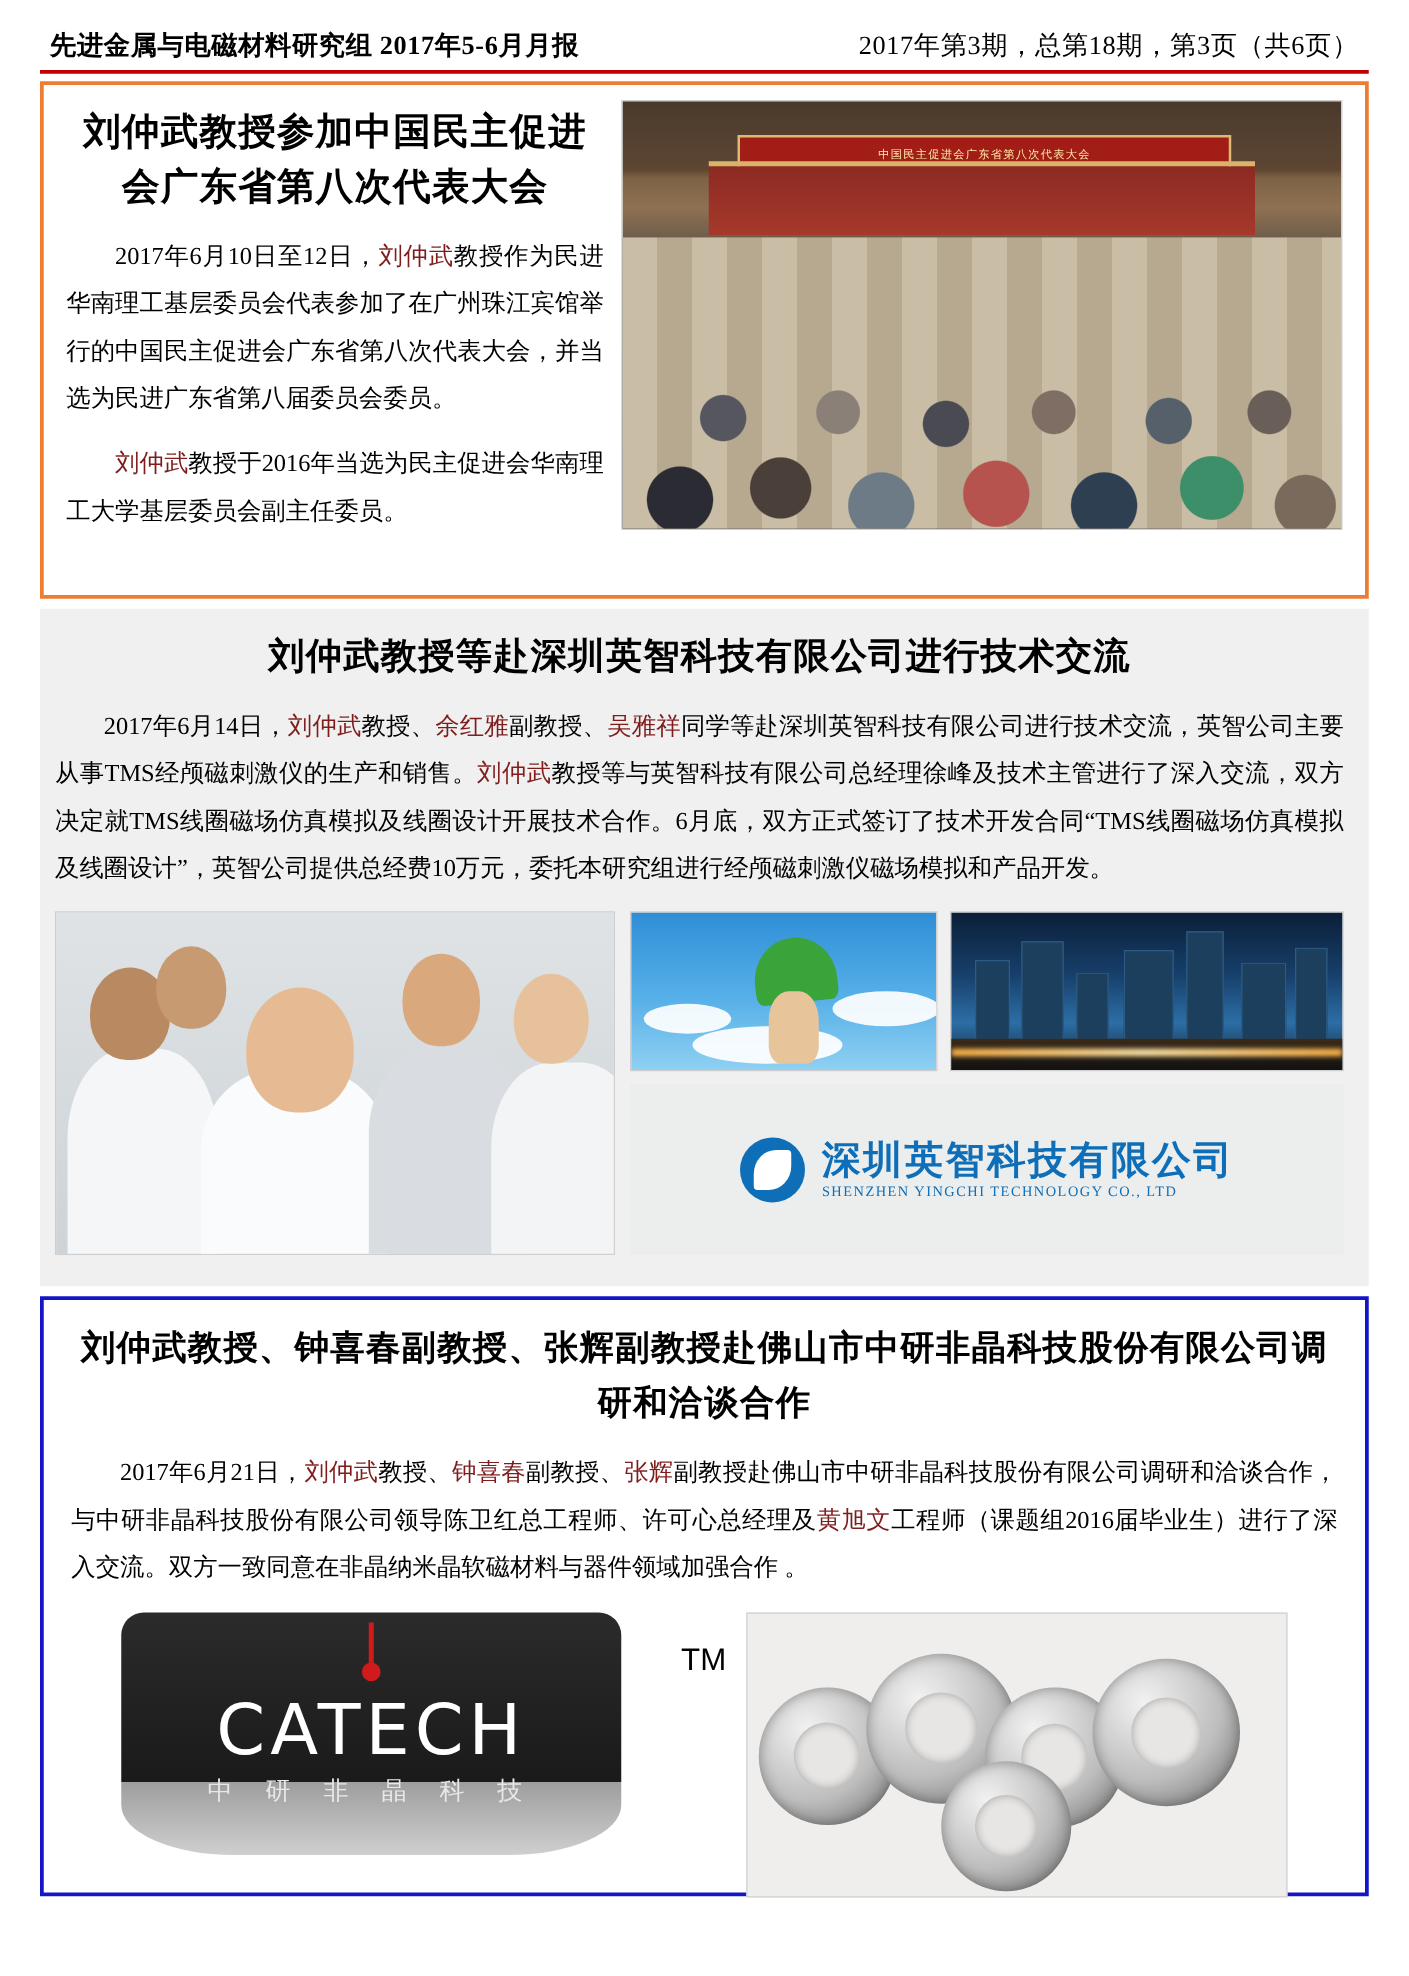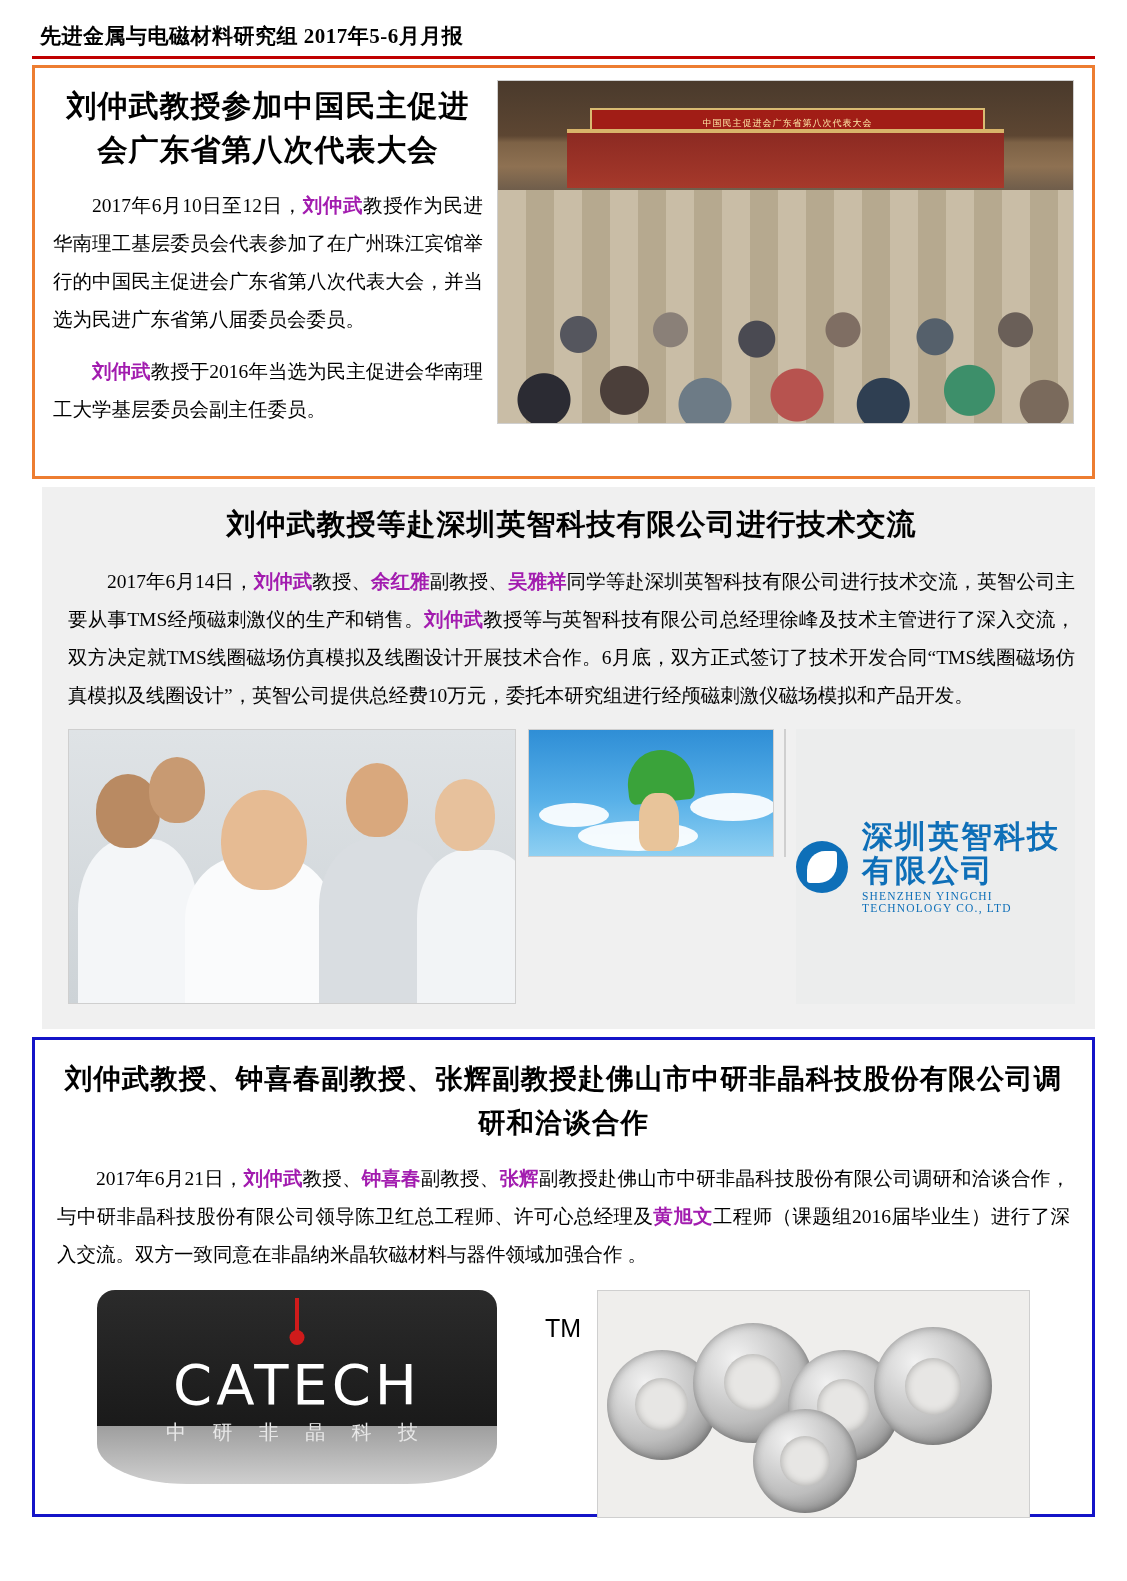--- a/index.html
+++ b/index.html
@@ -66,21 +66,21 @@
     letter-spacing: 1px;
     margin: 4px 0 16px 0;
   }
   .body-text {
     font-size: 19.5px;
     line-height: 1.95;
     text-align: justify;
     text-indent: 2em;
     margin: 0 0 14px 0;
   }
-  .red { color: #a21caf; font-weight: 700; }
+  .red { color: #7f1d1d; font-weight: 400; }
 
   .sec1-right {
     flex: 1 1 auto;
     position: relative;
   }
 
   
   .photo {
     position: relative;
     overflow: hidden;
@@ -138,22 +138,22 @@
       radial-gradient(circle at 60% 60%, #7f6e63 0 17px, transparent 18px),
       radial-gradient(circle at 76% 63%, #55606b 0 18px, transparent 19px),
       radial-gradient(circle at 90% 60%, #6a5f58 0 17px, transparent 18px),
       repeating-linear-gradient(90deg, #c9bda6 0 28px, #b6a98f 28px 56px),
       linear-gradient(#7f7366, #4a4a4e);
   }
 
   
   .sec2 {
     background: #f0f0f0;
-    margin: 8px 2px 0 12px;
-    padding: 14px 20px 18px 26px;
+    margin: 8px 2px 0 2px;
+    padding: 14px 20px 18px 12px;
     height: 542px;
     box-sizing: border-box;
   }
   .sec2-title {
     font-family: "DejaVu Serif", "Liberation Serif", serif;
     font-weight: bold;
     font-size: 29px;
     text-align: center;
     letter-spacing: 1px;
     margin: 4px 0 18px 0;
@@ -176,20 +176,21 @@
     border-radius: 50% 50% 46% 46%;
   }
   .doc-coat {
     position: absolute;
     background: #f4f6f8;
     border-radius: 40% 40% 0 0;
   }
   .mid-col {
     flex: 1 1 auto;
     display: flex;
+    flex-direction: column;
     gap: 10px;
   }
   .top-row {
     display: flex;
     gap: 10px;
     height: 128px;
   }
   .leaf-photo {
     flex: 0 0 246px;
     position: relative;
@@ -389,20 +390,21 @@
     box-shadow: inset 0 0 8px rgba(0,0,0,0.3);
   }
 </style>
 </head>
 <body>
 
 <div class="page">
 
   <div class="header">
     <div class="header-left">先进金属与电磁材料研究组 2017年5-6月月报</div>
+    <div class="header-right">2017年第3期，总第18期，第3页（共6页）</div>
   </div>
   <div class="header-rule"></div>
 
   <div class="section sec1">
     <div class="sec1-left">
       <div class="sec1-title">刘仲武教授参加中国民主促进会广东省第八次代表大会</div>
       <p class="body-text">
         <span>2017年6月10日至12日，</span><span class="red">刘仲武</span><span>教授作为民进华南理工基层委员会代表参加了在广州珠江宾馆举行的中国民主促进会广东省第八次代表大会，并当选为民进广东省第八届委员会委员。</span>
       </p>
       <p class="body-text">

